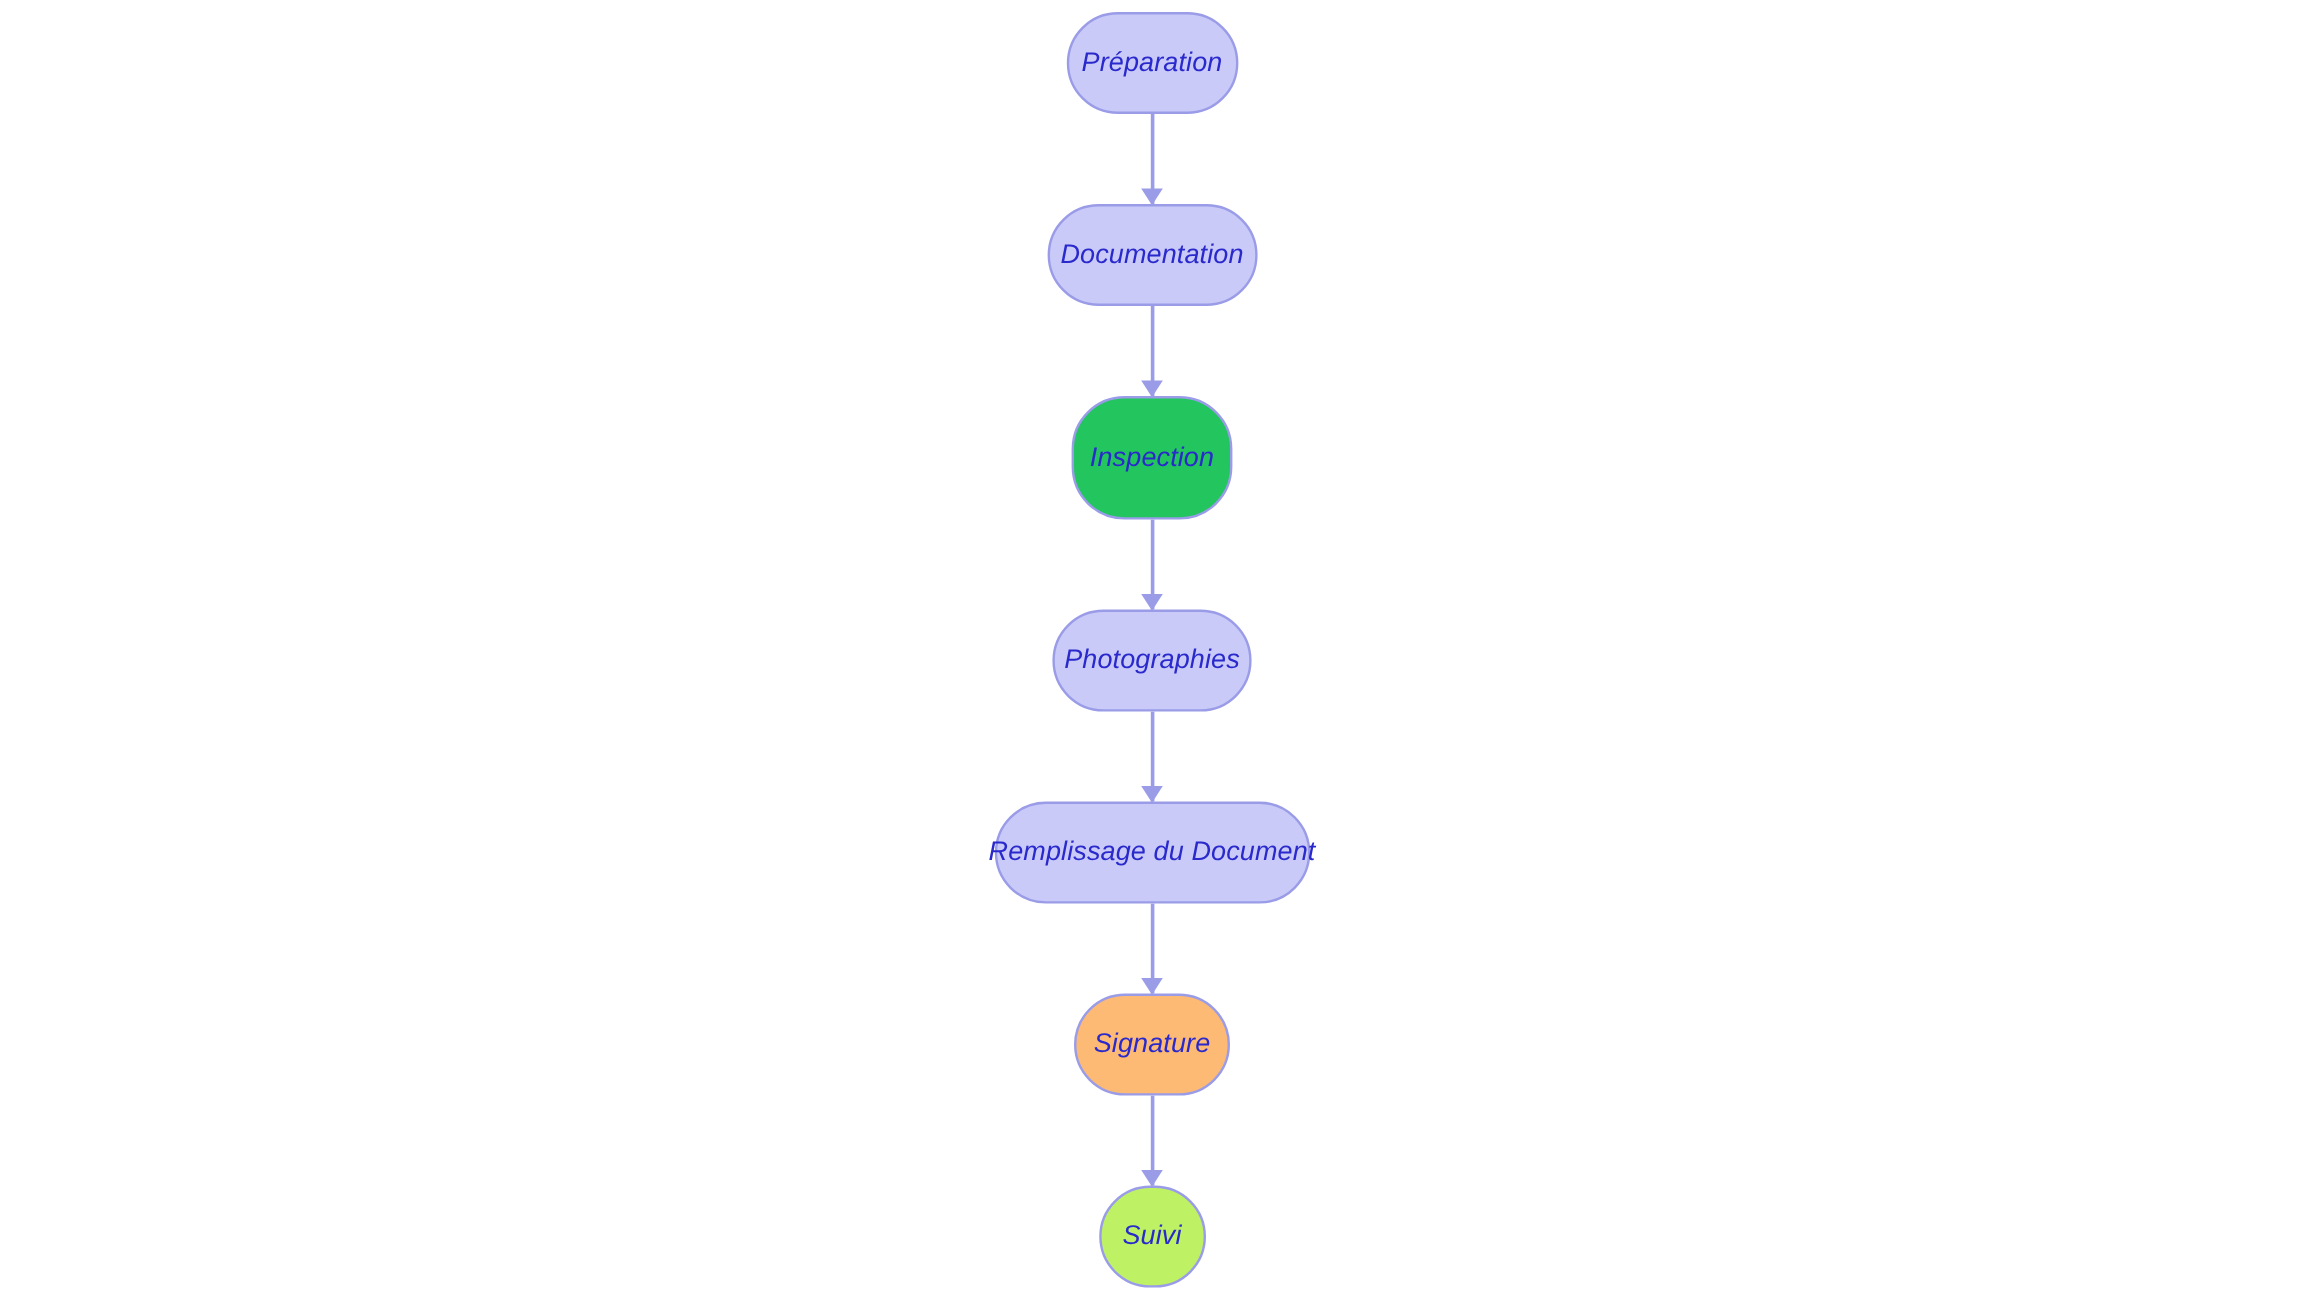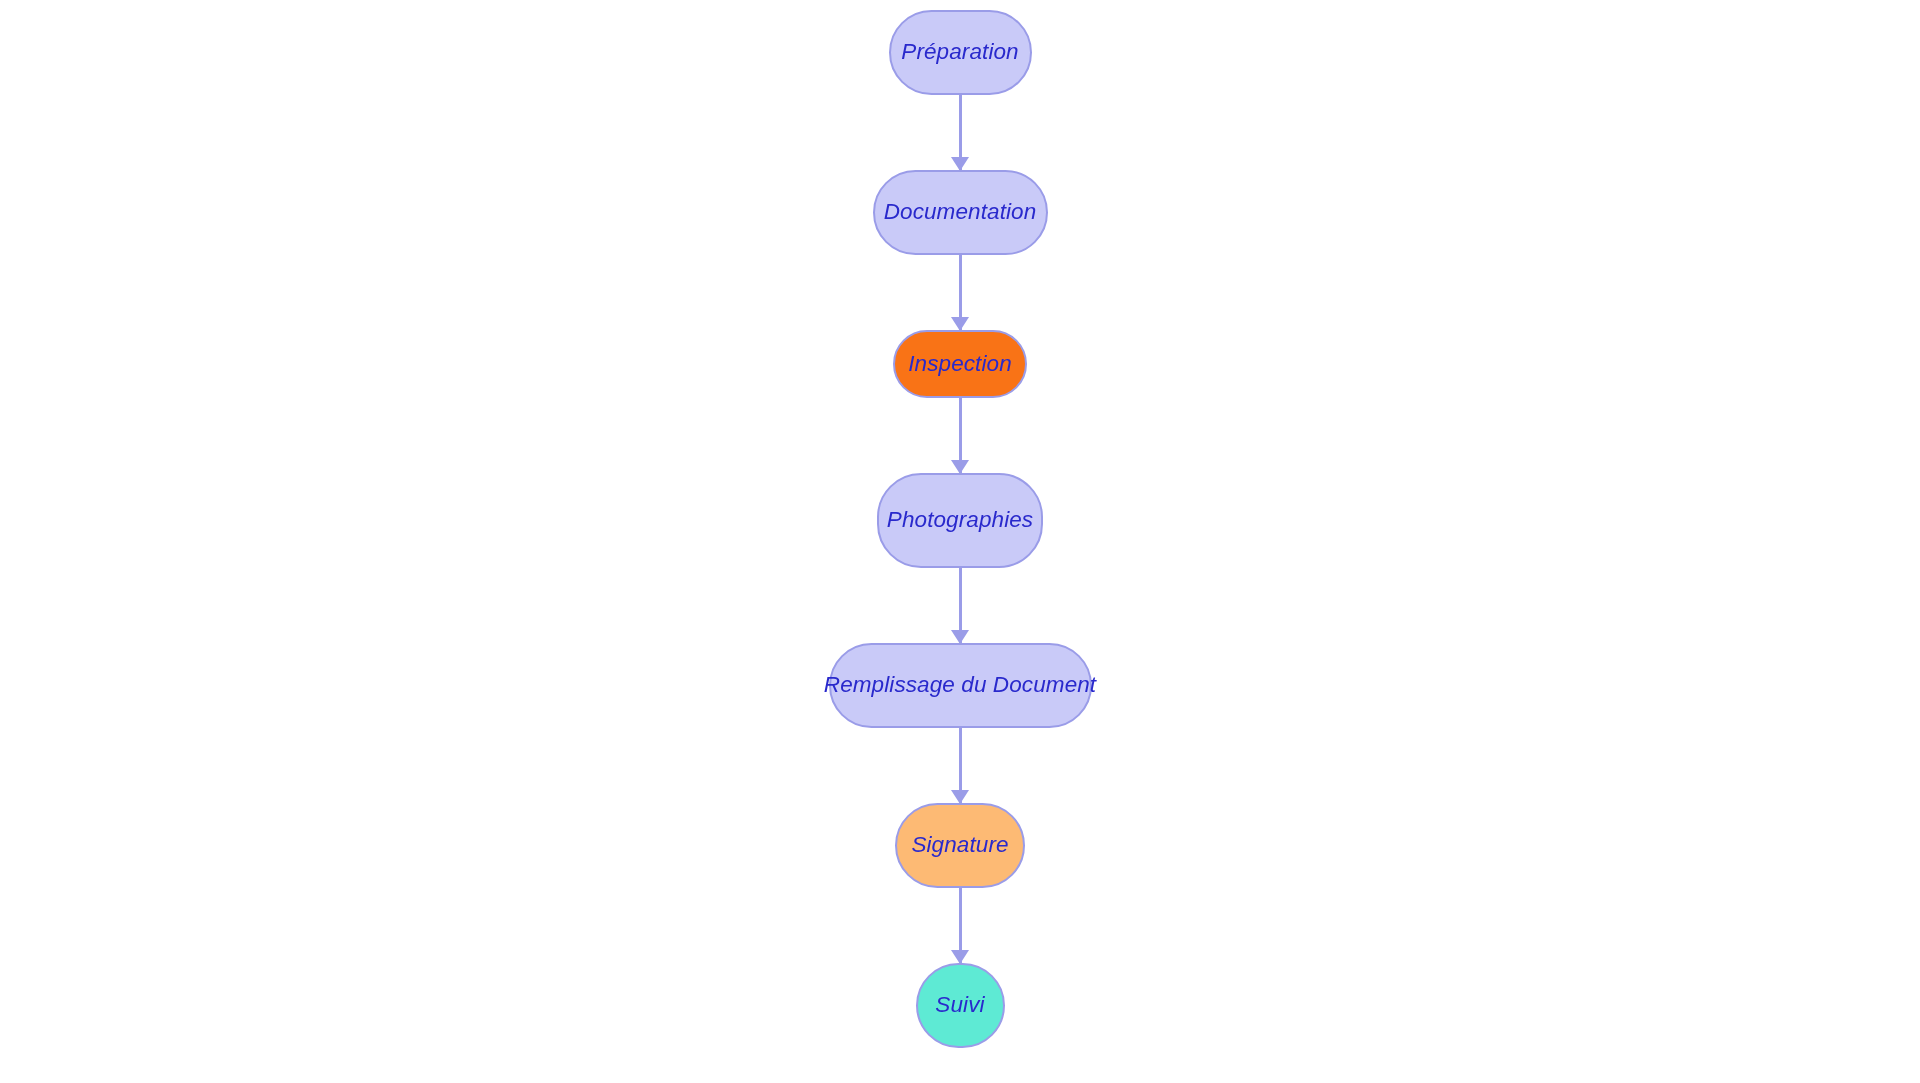--- a/index.html
+++ b/index.html
@@ -84,33 +84,33 @@
   <div id="flow">
       <div style="height: 10px; flex: 0 0 auto;"></div>
       <div class="node" style="width: 143px; height: 85px; background: rgb(201, 202, 248); border-color: rgb(154, 156, 232);">
         <span class="node-label" style="color: rgb(41, 41, 204);">Préparation</span>
       </div>
       <div class="connector" style="height: 75px;"></div>
       <div class="node" style="width: 175px; height: 85px; background: rgb(201, 202, 248); border-color: rgb(154, 156, 232);">
         <span class="node-label" style="color: rgb(41, 41, 204);">Documentation</span>
       </div>
       <div class="connector" style="height: 75px;"></div>
-      <div class="node" style="width: 134px; height: 68px; background: #f97316; border-color: rgb(154, 156, 232);">
+      <div class="node" style="width: 134px; height: 103px; background: #22c55e; border-color: rgb(154, 156, 232);">
         <span class="node-label" style="color: rgb(41, 41, 204);">Inspection</span>
       </div>
       <div class="connector" style="height: 75px;"></div>
-      <div class="node" style="width: 166px; height: 95px; background: rgb(201, 202, 248); border-color: rgb(154, 156, 232);">
+      <div class="node" style="width: 166px; height: 85px; background: rgb(201, 202, 248); border-color: rgb(154, 156, 232);">
         <span class="node-label" style="color: rgb(41, 41, 204);">Photographies</span>
       </div>
       <div class="connector" style="height: 75px;"></div>
       <div class="node" style="width: 263px; height: 85px; background: rgb(201, 202, 248); border-color: rgb(154, 156, 232);">
         <span class="node-label" style="color: rgb(41, 41, 204);">Remplissage du Document</span>
       </div>
       <div class="connector" style="height: 75px;"></div>
       <div class="node" style="width: 130px; height: 85px; background: #fdba74; border-color: rgb(154, 156, 232);">
         <span class="node-label" style="color: rgb(41, 41, 204);">Signature</span>
       </div>
       <div class="connector" style="height: 75px;"></div>
-      <div class="node" style="width: 89px; height: 85px; background: #5eead4; border-color: rgb(154, 156, 232);">
+      <div class="node" style="width: 89px; height: 85px; background: #bef264; border-color: rgb(154, 156, 232);">
         <span class="node-label" style="color: rgb(41, 41, 204);">Suivi</span>
       </div>
     </div>
 </div>
 
 </body></html>

